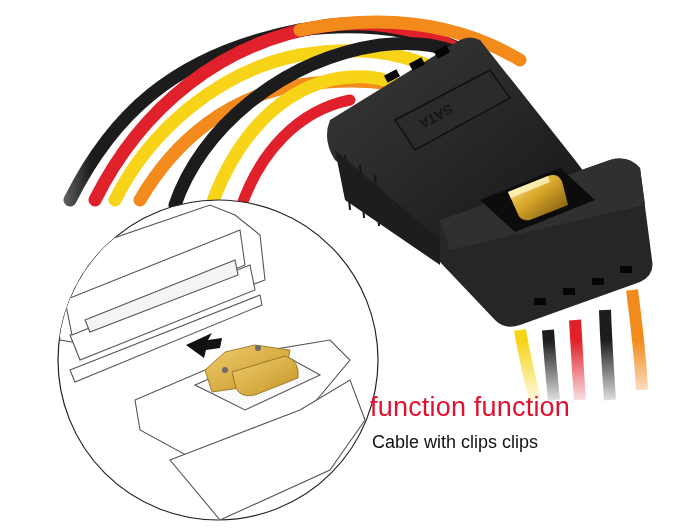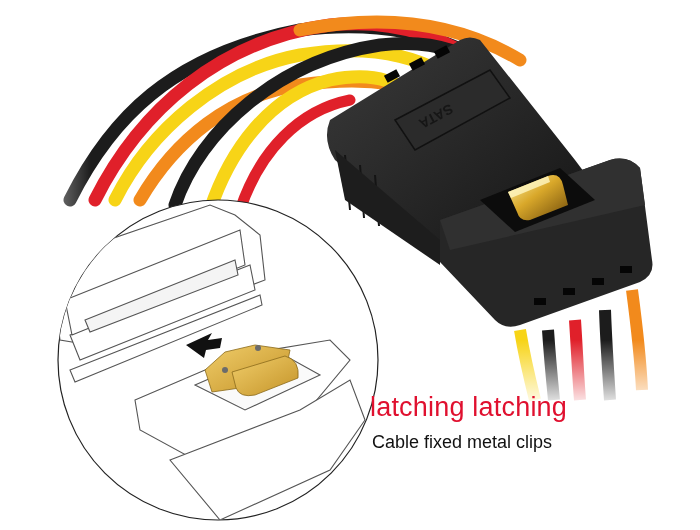--- a/index.html
+++ b/index.html
@@ -123,17 +123,17 @@
 
       <g>
         <path d="M205 370 L225 352 L255 345 L290 350 L288 360 L260 368 L240 388 L212 392 Z" fill="url(#goldFlat)" stroke="#8a6a1a" stroke-width="0.8"></path>
         <path d="M232 372 L285 356 Q300 360 298 378 L255 395 Q240 398 236 388 Z" fill="url(#goldFlat)" stroke="#8a6a1a" stroke-width="0.8"></path>
         <circle cx="225" cy="370" r="3" fill="#6b6b6b"></circle>
         <circle cx="258" cy="348" r="3" fill="#6b6b6b"></circle>
       </g>
     </g>
   </svg>
 
-  <div class="caption-title">latching latching</div>
+  <div class="caption-title">function function</div>
   <div class="caption-body">
-    <span class="line1">Cable fixed metal clips</span>
+    <span class="line1">Cable with clips clips</span>
   </div>
 </div>
 
 </body></html>

